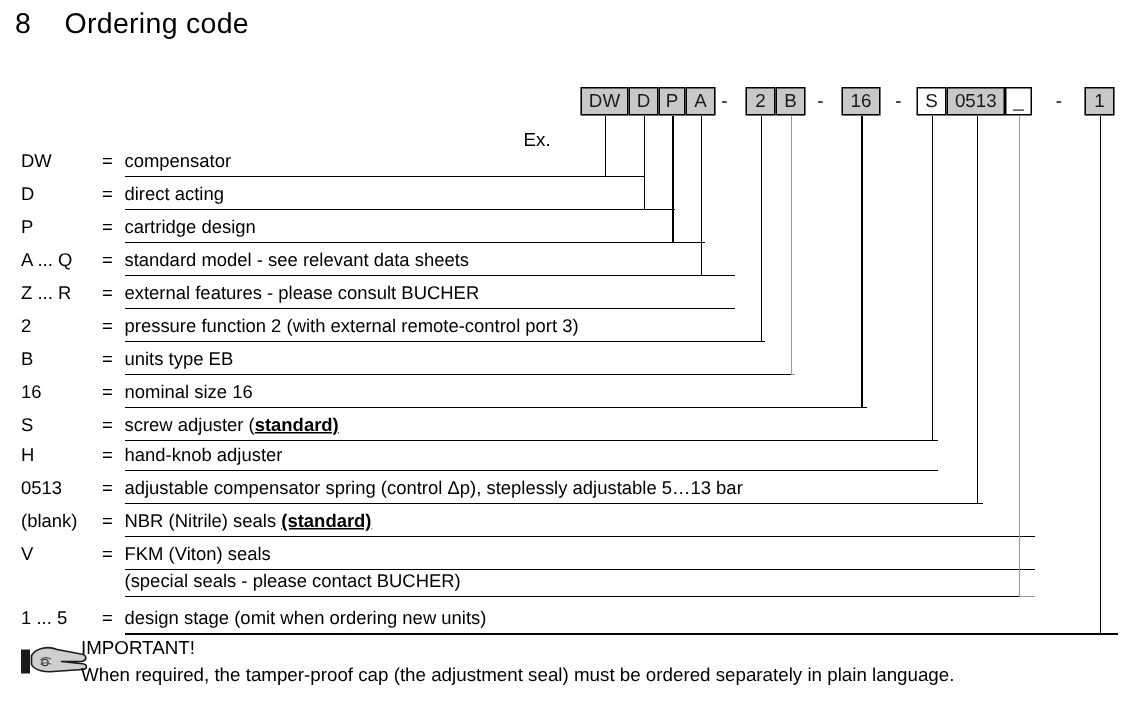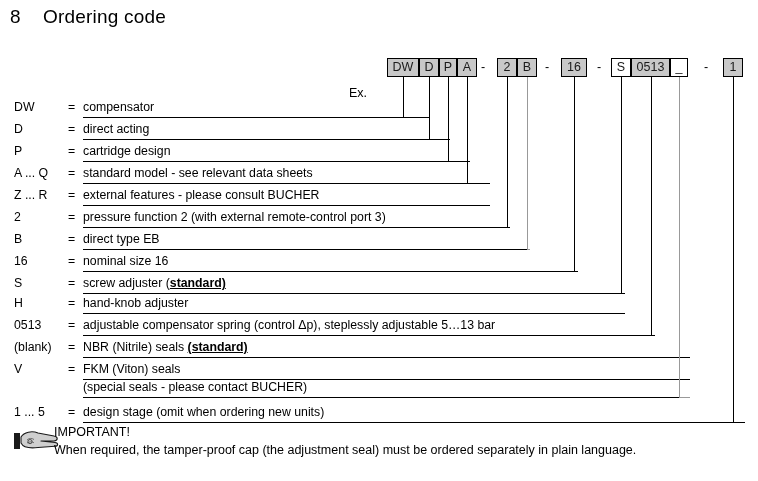--- a/index.html
+++ b/index.html
@@ -150,21 +150,21 @@
         <span class="desc">external features - please consult BUCHER</span>
       </div>
       <div class="row" style="top: 110px;">
         <span class="code">2</span>
         <span class="eq">=</span>
         <span class="desc">pressure function 2 (with external remote-control port 3)</span>
       </div>
       <div class="row" style="top: 132px;">
         <span class="code">B</span>
         <span class="eq">=</span>
-        <span class="desc">direct type EB</span>
+        <span class="desc">units type EB</span>
       </div>
       <div class="row" style="top: 154px;">
         <span class="code">16</span>
         <span class="eq">=</span>
         <span class="desc">nominal size 16</span>
       </div>
       <div class="row" style="top: 176px;">
         <span class="code">S</span>
         <span class="eq">=</span>
         <span class="desc">screw adjuster (<b>standard)</b></span>

